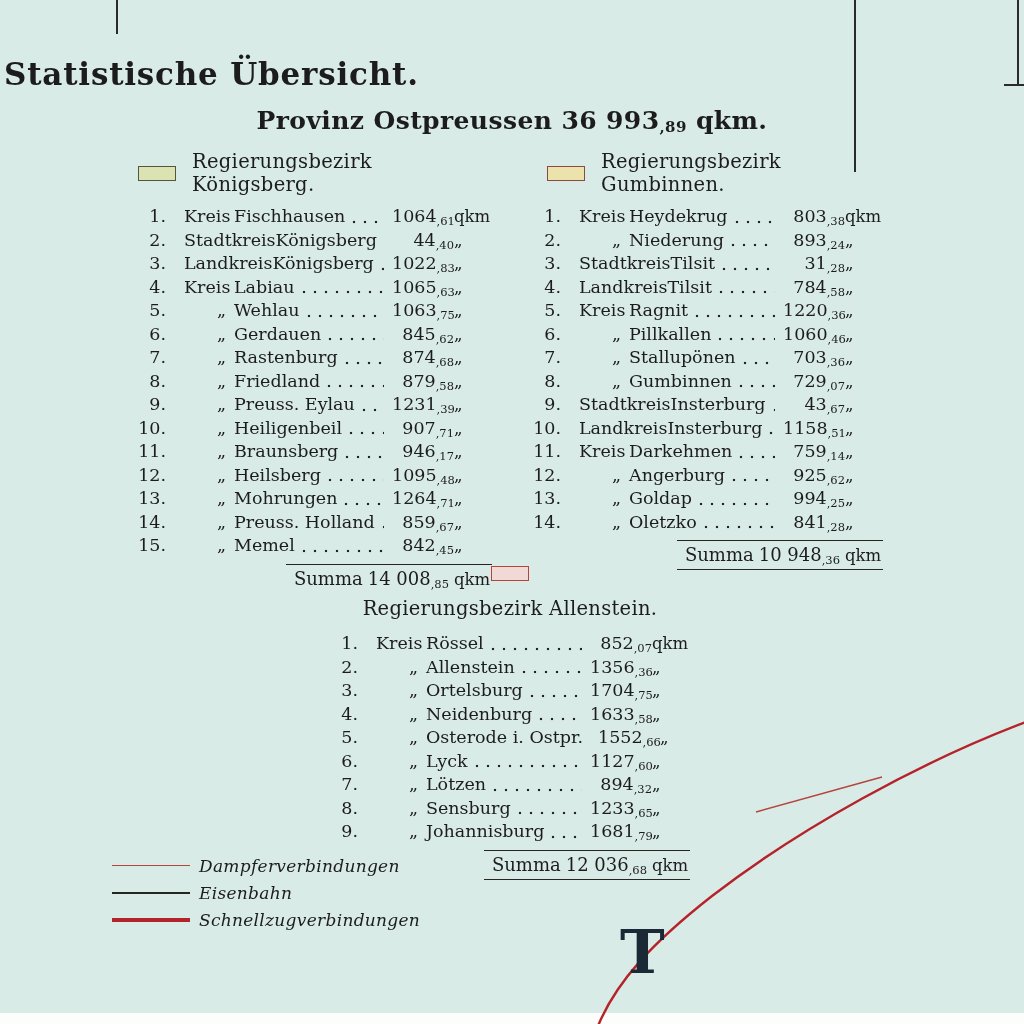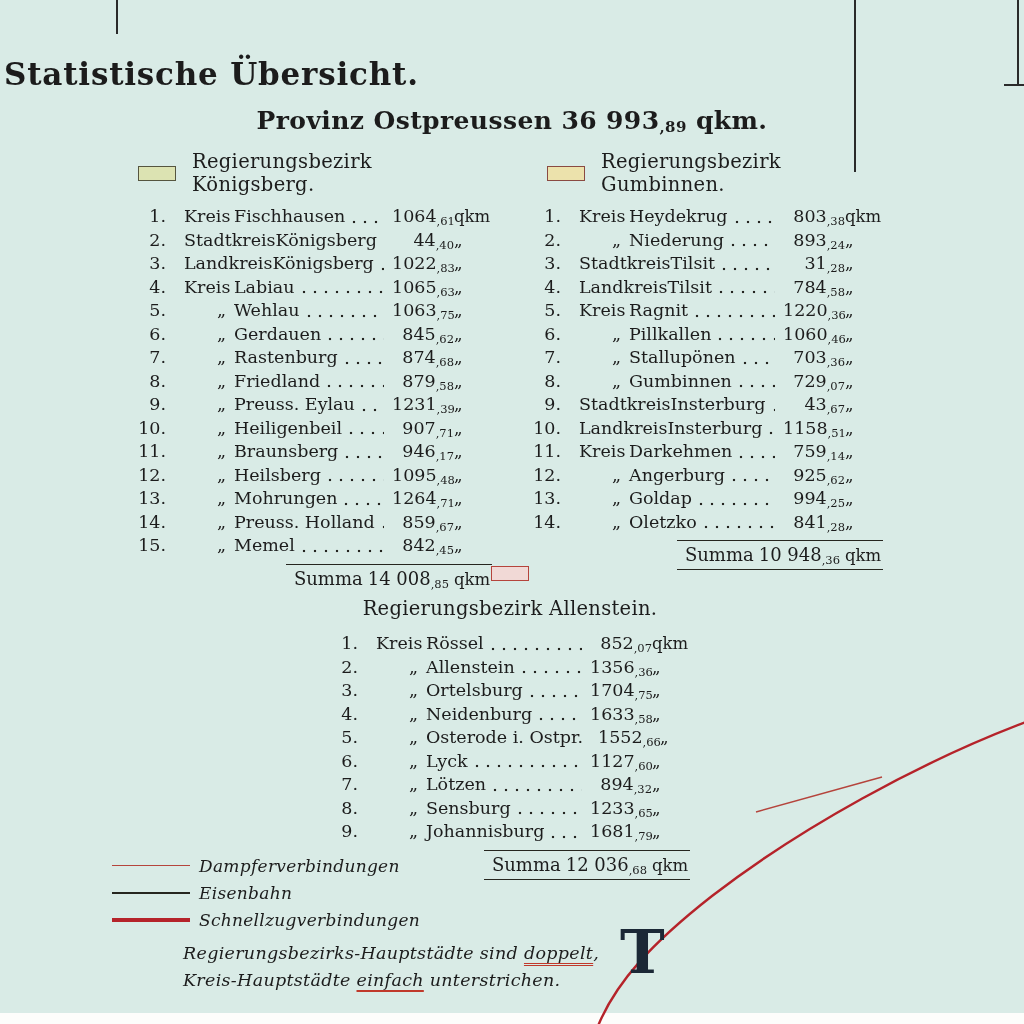--- a/index.html
+++ b/index.html
@@ -467,23 +467,16 @@
     <div class="legend-item">
       <span class="legend-line railway"></span>
       <span class="legend-label">Eisenbahn</span>
     </div>
     <div class="legend-item">
       <span class="legend-line express"></span>
       <span class="legend-label">Schnellzugverbindungen</span>
     </div>
   </div>
 
-  <div class="note">
-    <div><span>Regierungsbezirks-Hauptstädte sind</span>
-      <span class="u-double">doppelt</span><span>,</span></div>
-    <div><span>Kreis-Hauptstädte</span>
-      <span class="u-single">einfach</span>
-      <span>unterstrichen.</span></div>
-  </div>
 
   <div class="big-t">T</div>
 
 </div>
 
 </body></html>

